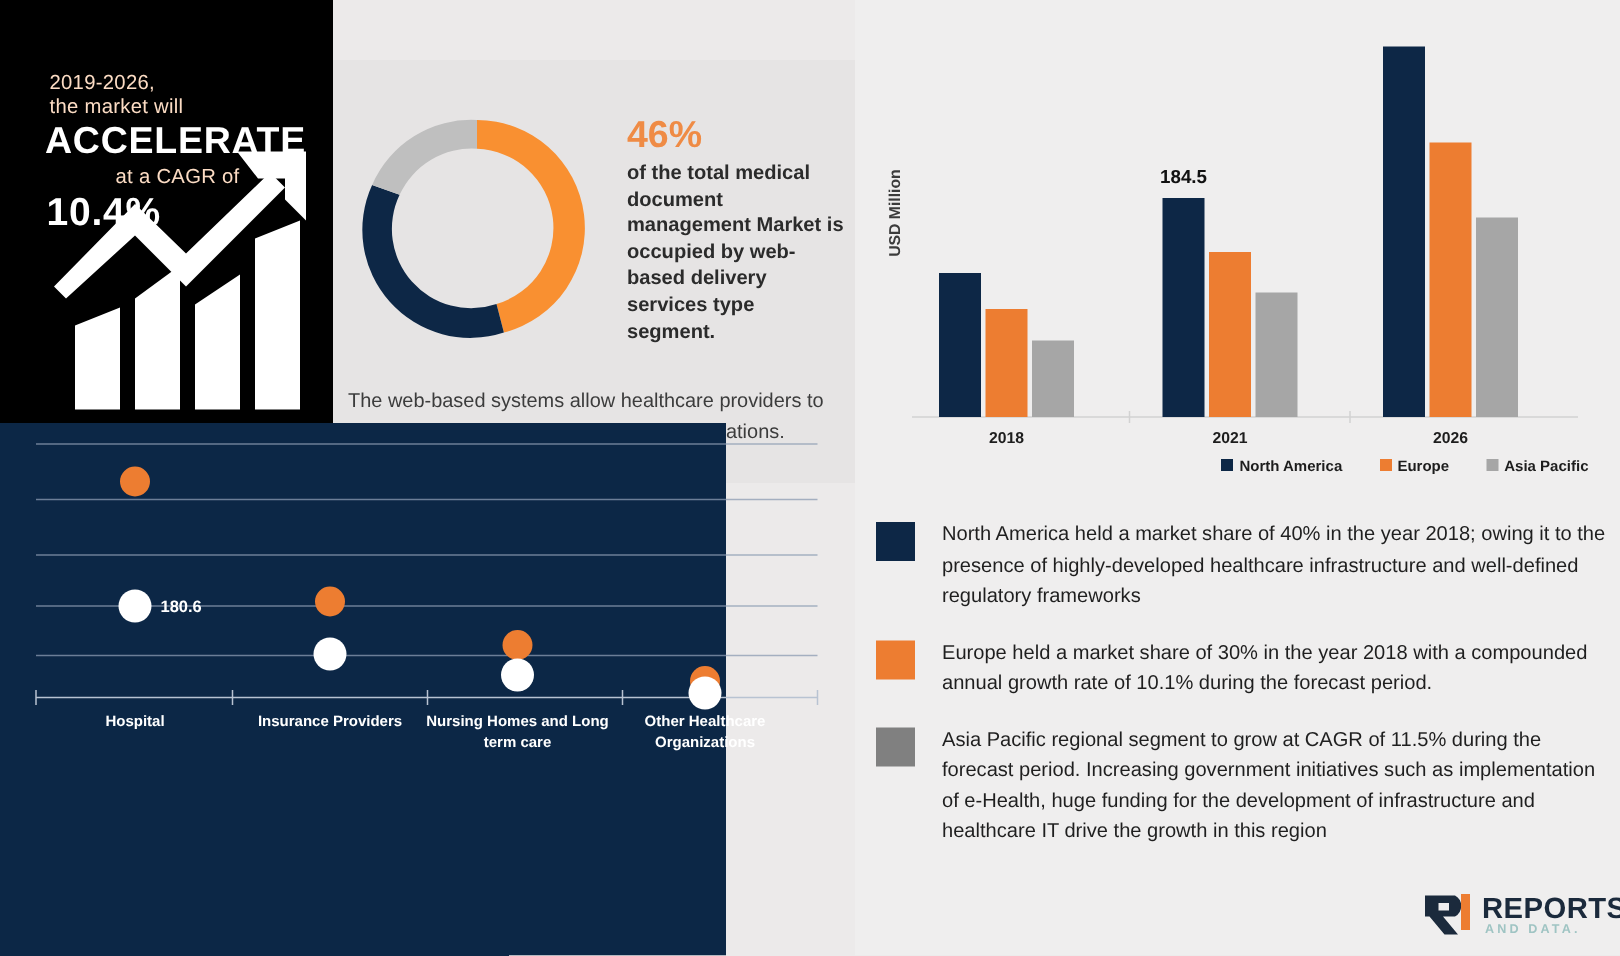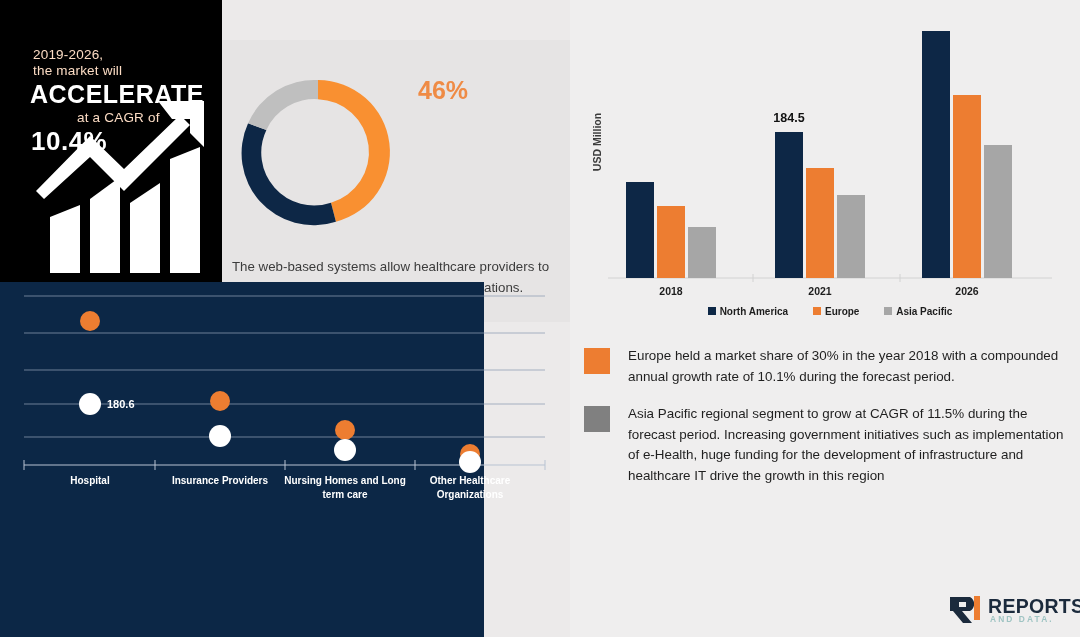--- a/index.html
+++ b/index.html
@@ -60,21 +60,21 @@
     background:#efeeee;
   }
   .barchart { position:absolute; left:20px; top:18px; width:480px; height:318px; }
   .ylabel {
     position:absolute; left:-22px; top:118px;
     transform:rotate(-90deg); transform-origin:center;
     font-size:10.5px; font-weight:bold; color:#3b3b3b; white-space:nowrap;
   }
   .bar-legend {
     position:absolute; left:0; top:288px; width:480px;
-    text-align:center; font-size:10px; font-weight:bold; color:#1d1d1d;
+    text-align:right; font-size:10px; font-weight:bold; color:#1d1d1d;
   }
   .bar-legend .li { display:inline-block; margin:0 11px; }
   .bar-legend .sw {
     display:inline-block; width:8px; height:8px; vertical-align:middle;
     margin-right:4px; position:relative; top:-1px;
   }
 
   .right-bullets { position:absolute; left:14px; top:346px; width:492px; }
   .rb-row { display:flex; margin-bottom:17px; }
   .rb-swatch { width:26px; height:26px; flex:0 0 26px; margin-right:18px; margin-top:2px; }
@@ -113,20 +113,21 @@
       <svg class="donut" viewBox="0 0 100 100">
 
         <path d="M50 5 A45 45 0 0 1 61.20 93.57 L58.12 81.65 A33 33 0 0 0 50 17 Z" fill="#f99031"></path>
 
         <path d="M61.20 93.57 A45 45 0 0 1 6.30 32.08 L17.75 36.19 A33 33 0 0 0 58.12 81.65 Z" fill="#0d2746"></path>
 
         <path d="M6.30 32.08 A45 45 0 0 1 50 5 L50 17 A33 33 0 0 0 17.75 36.19 Z" fill="#bfbfbf"></path>
       </svg>
 
       <div class="stat-pct">46%</div>
+      <div class="stat-text">of the total medical document management Market is occupied by web-based delivery services type segment.</div>
       <div class="gray-note">The web-based systems allow healthcare providers to access clinical information from various locations.</div>
     </div>
 
     <div class="navy-panel">
       <svg class="scatter" viewBox="0 0 570 238">
         <g stroke="#8c9cb2" stroke-width="1" opacity="0.75">
           <line x1="24" y1="14" x2="545" y2="14"></line>
           <line x1="24" y1="51" x2="545" y2="51"></line>
           <line x1="24" y1="88" x2="545" y2="88"></line>
           <line x1="24" y1="122" x2="545" y2="122"></line>
@@ -204,20 +205,24 @@
           <span class="sw" style="background:#ed7d31"></span><span>Europe</span>
         </span>
         <span class="li">
           <span class="sw" style="background:#a6a6a6"></span><span>Asia Pacific</span>
         </span>
       </div>
     </div>
 
     <div class="right-bullets">
       <div class="rb-row">
+        <div class="rb-swatch" style="background:#0d2746"></div>
+        <div class="rb-text">North America held a market share of 40% in the year 2018; owing it to the presence of highly-developed healthcare infrastructure and well-defined regulatory frameworks</div>
+      </div>
+      <div class="rb-row">
         <div class="rb-swatch" style="background:#ed7d31"></div>
         <div class="rb-text">Europe held a market share of 30% in the year 2018 with a compounded annual growth rate of 10.1% during the forecast period.</div>
       </div>
       <div class="rb-row">
         <div class="rb-swatch" style="background:#808080"></div>
         <div class="rb-text">Asia Pacific regional segment to grow at CAGR of 11.5% during the forecast period. Increasing government initiatives such as implementation of e-Health, huge funding for the development of infrastructure and healthcare IT drive the growth in this region</div>
       </div>
     </div>
   </div>
 

